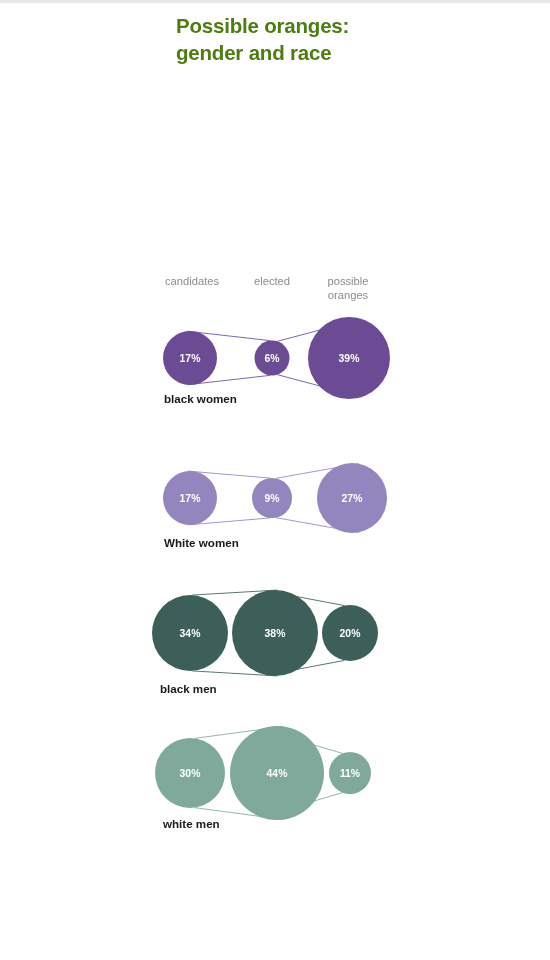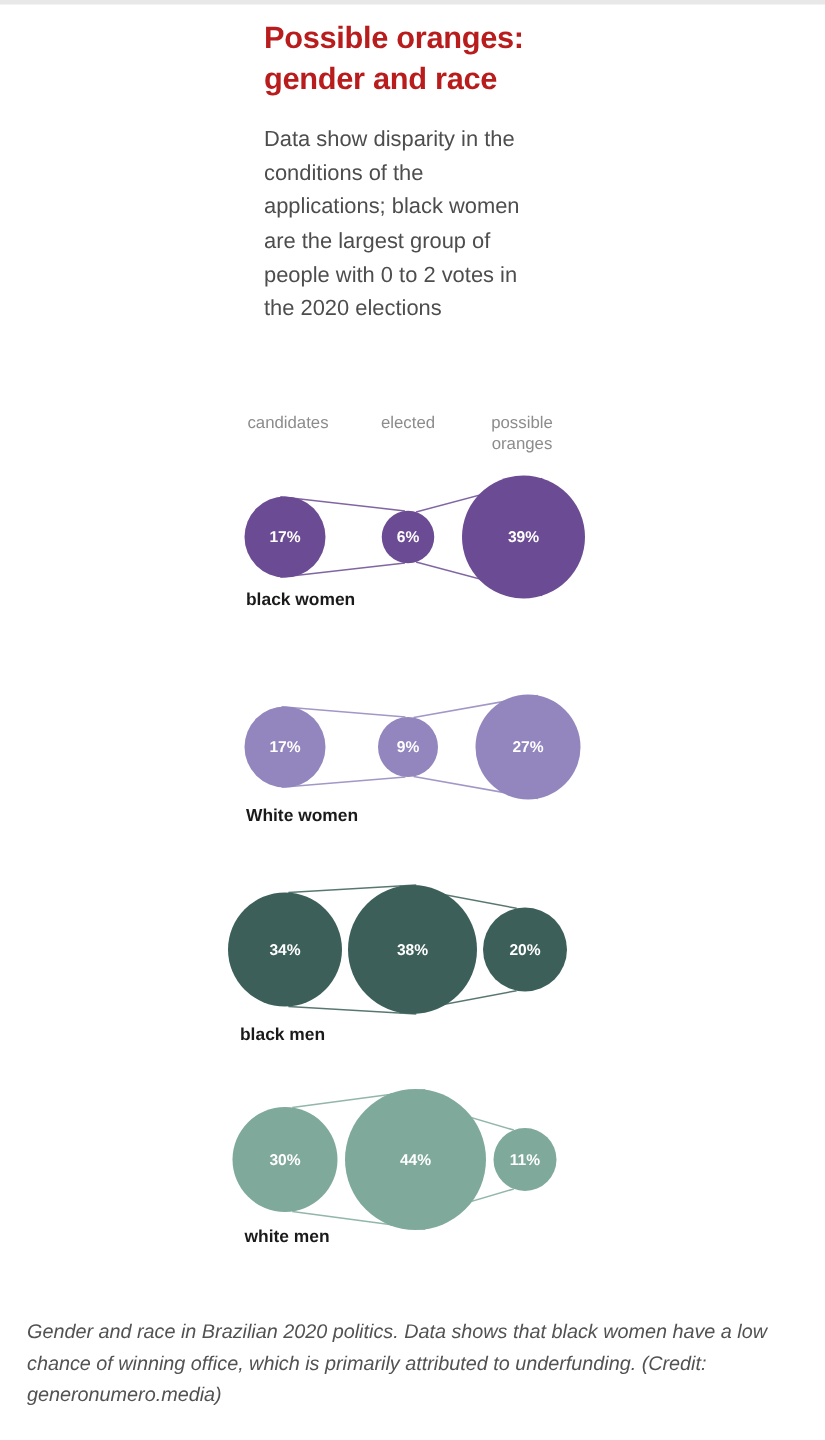--- a/index.html
+++ b/index.html
@@ -34,21 +34,21 @@
     width: 550px;
   }
   .headline {
     margin: 0;
     padding: 9px 0 0 0;
     width: 210px;
     margin-left: 176px;
     font-size: 20.5px;
     line-height: 1.32;
     font-weight: bold;
-    color: #b91c1c;
+    color: #4d7c0f;
     letter-spacing: -0.2px;
   }
   .standfirst {
     margin: 0;
     padding: 16px 0 0 0;
     width: 182px;
     margin-left: 176px;
     font-size: 14.6px;
     line-height: 1.55;
     color: #4d4d4d;
@@ -95,21 +95,20 @@
 </style>
 </head>
 <body>
 
 <div class="page">
 
   <div class="top-rule"></div>
 
   <div class="article">
     <h1 class="headline">Possible oranges: gender and race</h1>
-    <p class="standfirst">Data show disparity in the conditions of the applications; black women are the largest group of people with 0 to 2 votes in the 2020 elections</p>
   </div>
 
   <div class="chart-wrap">
     <svg class="chart-svg" id="chart-svg" width="550" height="595" viewBox="0 0 550 595">
         <g>
           <text x="192" y="30" text-anchor="middle" class="col-head">candidates</text>
         </g>
         <g>
           <text x="272" y="30" text-anchor="middle" class="col-head">elected</text>
         </g>
@@ -165,15 +164,14 @@
           <text x="190" y="521.6" text-anchor="middle" class="bubble-label">30%</text>
           <circle cx="277" cy="518" r="47" fill="#7faa9b"></circle>
           <text x="277" y="521.6" text-anchor="middle" class="bubble-label">44%</text>
           <circle cx="350" cy="518" r="21" fill="#7faa9b"></circle>
           <text x="350" y="521.6" text-anchor="middle" class="bubble-label">11%</text>
           <text x="163" y="573" class="row-label">white men</text>
         </g>
       </svg>
   </div>
 
-  <div class="caption">Gender and race in Brazilian 2020 politics. Data shows that black women have a low chance of winning office, which is primarily attributed to underfunding. (Credit: generonumero.media)</div>
 
 </div>
 
 </body></html>

